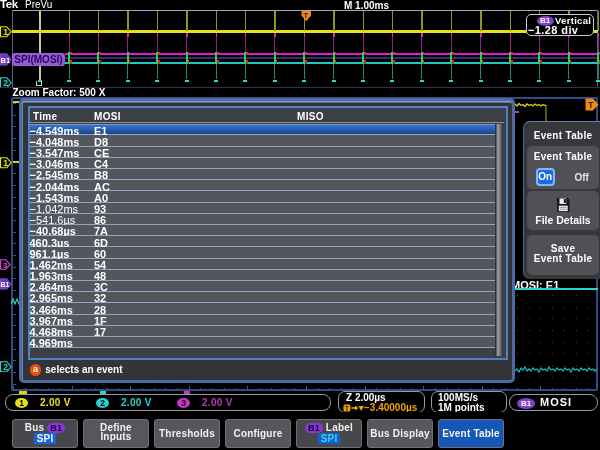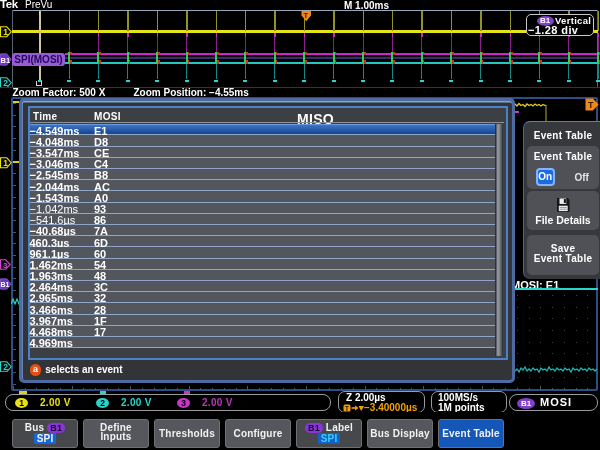--- a/index.html
+++ b/index.html
@@ -193,21 +193,20 @@
 <svg style="position:absolute;left:301px;top:10.5px" width="10.5" height="11" viewBox="0 0 10.5 11">
 <path d="M0.5 0 H10 V4.5 L5.2 10.2 L0.5 4.5 Z" fill="#f08818"></path>
 <text x="2.6" y="7.3" font-size="7.5" font-weight="bold" fill="#3a2000" font-family="Liberation Sans,sans-serif">T</text>
     </svg>
 <div style="position:absolute;left:525.5px;top:14px;width:68.5px;height:21.5px;background:#000;border:1.5px solid #c8c8c8;border-radius:5px"></div>
 <div style="position:absolute;left:536.5px;top:15.5px;width:17px;height:10px;background:#8040c8;border-radius:50%;color:#fff;font-size:8px;font-weight:bold;text-align:center;line-height:10px">B1</div>
 <div style="position:absolute;left:555px;top:14.5px;font-size:9.5px;font-weight:bold;color:#fff;letter-spacing:0.3px">Vertical</div>
 <div style="position:absolute;left:528px;top:24px;font-size:11px;font-weight:bold;color:#fff;letter-spacing:0.4px">−1.28 div</div>
 <div style="position:absolute;left:0px;top:86.8px;width:600px;height:1.2px;background:#2a3550"></div>
 <div style="position:absolute;left:12.5px;top:87px;font-size:10px;font-weight:bold;color:#fff">Zoom Factor: 500 X</div>
-<div style="position:absolute;left:133.5px;top:87px;font-size:10px;font-weight:bold;color:#fff">Zoom Position: −4.55ms</div>
 <div style="position:absolute;left:11px;top:97px;width:587px;height:294px;border:2px solid #2e4c86;border-radius:2px;background:#000"></div>
 <div style="position:absolute;left:517px;top:295px;width:1px;height:1px;background:#3a4350"></div>
     <div style="position:absolute;left:529px;top:295px;width:1px;height:1px;background:#3a4350"></div>
     <div style="position:absolute;left:540px;top:295px;width:1px;height:1px;background:#3a4350"></div>
     <div style="position:absolute;left:552px;top:295px;width:1px;height:1px;background:#3a4350"></div>
     <div style="position:absolute;left:564px;top:295px;width:1px;height:1px;background:#3a4350"></div>
     <div style="position:absolute;left:576px;top:295px;width:1px;height:1px;background:#3a4350"></div>
     <div style="position:absolute;left:587px;top:295px;width:1px;height:1px;background:#3a4350"></div>
     <div style="position:absolute;left:517px;top:307px;width:1px;height:1px;background:#3a4350"></div>
     <div style="position:absolute;left:529px;top:307px;width:1px;height:1px;background:#3a4350"></div>
@@ -387,21 +386,21 @@
 <rect x="4" y="13.2" width="8" height="1.1" fill="#999"></rect>
 </svg>
 <div style="position:absolute;left:527px;top:214.2px;width:72px;text-align:center;font-size:10.5px;font-weight:bold;color:#fff">File Details</div>
 <div style="position:absolute;left:527px;top:234.7px;width:72px;height:40.3px;background:#4f5156;border-radius:5px"></div>
 <div style="position:absolute;left:527px;top:243.3px;width:72px;text-align:center;font-size:10px;font-weight:bold;color:#fff;letter-spacing:0.3px">Save</div>
 <div style="position:absolute;left:527px;top:252.5px;width:72px;text-align:center;font-size:10px;font-weight:bold;color:#fff;letter-spacing:0.3px">Event Table</div>
 <div style="position:absolute;left:19px;top:98px;width:496px;height:285px;background:#323438;border:3.5px solid #4c6ba2;border-radius:5px;box-shadow:inset 0 1.5px 0 #8aa3cc,inset 1px 0 0 #6a84b4"></div>
 <div style="position:absolute;left:27.5px;top:106px;width:480.5px;height:253.5px;background:#3c3f44;border:2px solid #4a82ca"></div>
 <div style="position:absolute;left:33px;top:110.5px;font-size:10px;font-weight:bold;color:#fff;letter-spacing:0.3px">Time</div>
 <div style="position:absolute;left:94px;top:110.5px;font-size:10px;font-weight:bold;color:#fff;letter-spacing:0.3px">MOSI</div>
-<div style="position:absolute;left:297px;top:110.5px;font-size:14px;font-weight:bold;color:#fff;letter-spacing:0.3px">MISO</div>
+<div style="position:absolute;left:297px;top:110.5px;font-size:10px;font-weight:bold;color:#fff;letter-spacing:0.3px">MISO</div>
 <div style="position:absolute;left:29.5px;top:121.5px;width:474px;height:1.5px;background:#909090"></div>
 <div style="position:absolute;left:29.5px;top:124.30px;width:465px;height:10.19px;background:linear-gradient(#3f74c6,#14448e);border-top:1px solid #6a9ade"></div>
 <div style="position:absolute;left:29.5px;top:134.49px;width:465px;height:1px;background:#8fa6c6"></div>
 <div style="position:absolute;left:29.5px;top:124.6px;font-size:11px;font-weight:bold;color:#fff">−4.549ms</div>
 <div style="position:absolute;left:94px;top:124.6px;font-size:11px;font-weight:bold;color:#fff">E1</div>
 <div style="position:absolute;left:29.5px;top:135.49px;width:465px;height:10.19px;background:#53565c"></div>
 <div style="position:absolute;left:29.5px;top:145.68px;width:465px;height:1px;background:#8fa6c6"></div>
 <div style="position:absolute;left:29.5px;top:135.79000000000002px;font-size:11px;font-weight:bold;color:#fff">−4.048ms</div>
 <div style="position:absolute;left:94px;top:135.79000000000002px;font-size:11px;font-weight:bold;color:#fff">D8</div>
 <div style="position:absolute;left:29.5px;top:146.68px;width:465px;height:10.19px;background:#53565c"></div>

